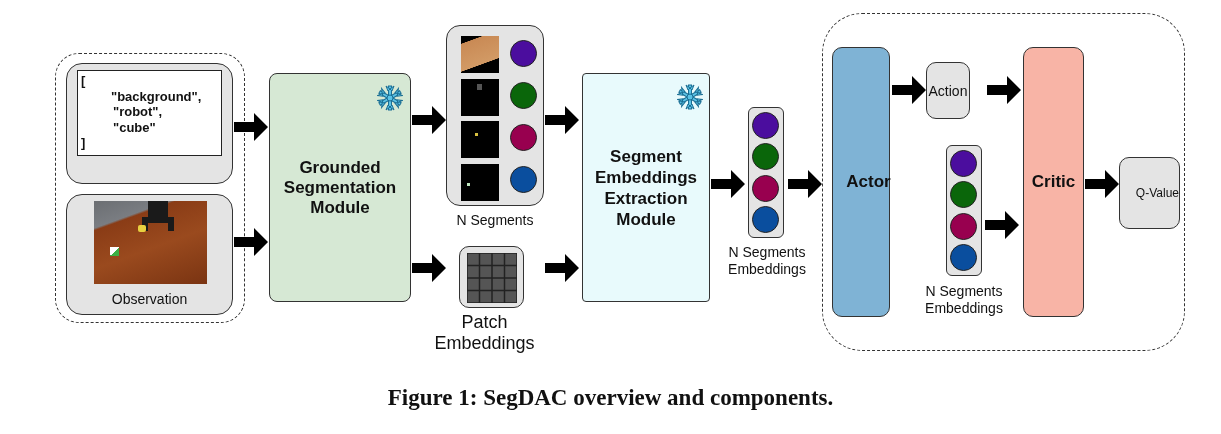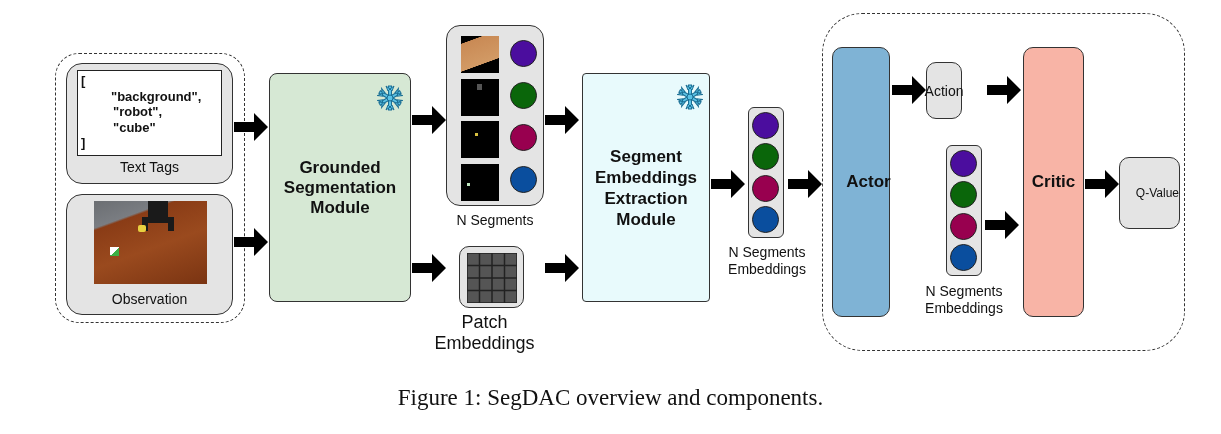--- a/index.html
+++ b/index.html
@@ -6,36 +6,35 @@
   body{width:1221px;height:434px;position:relative;overflow:hidden;font-family:"Liberation Sans",sans-serif;color:#111;}
   .abs{position:absolute;box-sizing:border-box;}
   .dashed{border:1.5px dashed #333;}
   .gbox{background:#e4e4e4;border:1.5px solid #333;}
   .bold{font-weight:bold;}
   .center{display:flex;align-items:center;justify-content:center;text-align:center;}
   .arrow{position:absolute;}
   .circ{position:absolute;width:27px;height:27px;border-radius:50%;border:1.5px solid #222;box-sizing:border-box;}
   .seg-img{position:absolute;width:38px;height:37px;background:#000;}
   .snow{position:absolute;width:26px;height:26px;}
-  .caption{font-family:"Liberation Serif",serif;font-size:23px;}
+  .caption{font-family:"Liberation Serif",serif;font-size:23px;font-weight:bold;}
 </style>
 </head>
 <body>
 
 <div class="abs dashed" style="left:55px;top:53px;width:190px;height:270px;border-radius:24px;"></div>
 
 <div class="abs gbox" style="left:66px;top:63px;width:167px;height:121px;border-radius:16px;">
   <div class="abs" style="left:10px;top:6px;width:145px;height:86px;background:#fff;border:1.5px solid #222;font-size:13px;font-weight:bold;line-height:15.5px;padding:2px 3px;">
     <div>[</div>
     <div style="padding-left:30px;">"background",</div>
     <div style="padding-left:32px;">"robot",</div>
     <div style="padding-left:32px;">"cube"</div>
     <div>]</div>
   </div>
-  <div class="abs center" style="left:0;top:95px;width:100%;font-size:14px;">Text Tags</div>
 </div>
 
 <div class="abs gbox" style="left:66px;top:194px;width:167px;height:121px;border-radius:16px;padding-left:25px;">
   <div class="abs" style="left:27px;top:6px;width:113px;height:83px;background:linear-gradient(160deg,#6b6e72 0%,#7a7d82 22%,#8a3c16 24%,#9a4a1e 55%,#7a3412 100%);overflow:hidden;">
     <div class="abs" style="left:54px;top:0;width:20px;height:22px;background:#1a1a1a;"></div>
     <div class="abs" style="left:48px;top:16px;width:6px;height:14px;background:#1a1a1a;"></div>
     <div class="abs" style="left:74px;top:16px;width:6px;height:14px;background:#1a1a1a;"></div>
     <div class="abs" style="left:44px;top:24px;width:8px;height:7px;background:#e8d040;border-radius:2px;"></div>
     <div class="abs" style="left:16px;top:46px;width:9px;height:9px;background:linear-gradient(135deg,#fff 50%,#3cb043 50%);"></div>
   </div>
@@ -181,21 +180,21 @@
 <div class="abs dashed" style="left:822px;top:13px;width:363px;height:338px;border-radius:40px;"></div>
 
 <div class="abs center bold" style="left:832px;top:47px;width:58px;height:270px;border-radius:10px;border:1.5px solid #333;background:#7fb3d5;font-size:17px;padding-left:15px;">
   <span>Actor</span>
 </div>
 
 <svg class="arrow" style="left:892px;top:76px;" width="36" height="28">
     <polygon points="0,9 20,9 20,0 34,14 20,28 20,19 0,19" fill="#000"></polygon>
   </svg>
 
-<div class="abs gbox center" style="left:926px;top:62px;width:36px;height:57px;border-radius:10px;font-size:14px;">
+<div class="abs gbox center" style="left:926px;top:62px;width:44px;height:57px;border-radius:10px;font-size:14px;">
   <span>Action</span>
 </div>
 
 <svg class="arrow" style="left:987px;top:76px;" width="36" height="28">
     <polygon points="0,9 20,9 20,0 34,14 20,28 20,19 0,19" fill="#000"></polygon>
   </svg>
 
 <div class="abs gbox" style="left:946px;top:145px;width:36px;height:131px;border-radius:6px;">
   <div class="circ" style="left:3px;top:4px;background:#4b0d9e;"></div>
   <div class="circ" style="left:3px;top:35px;background:#0a660a;"></div>

